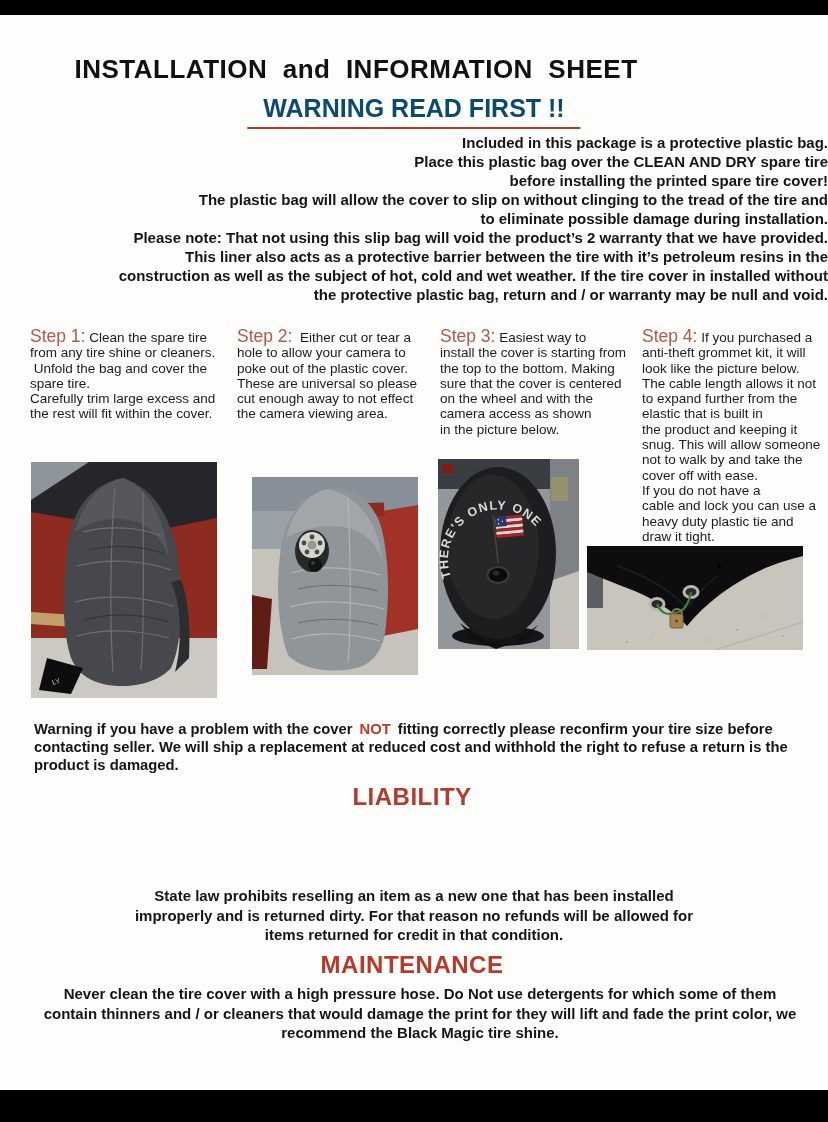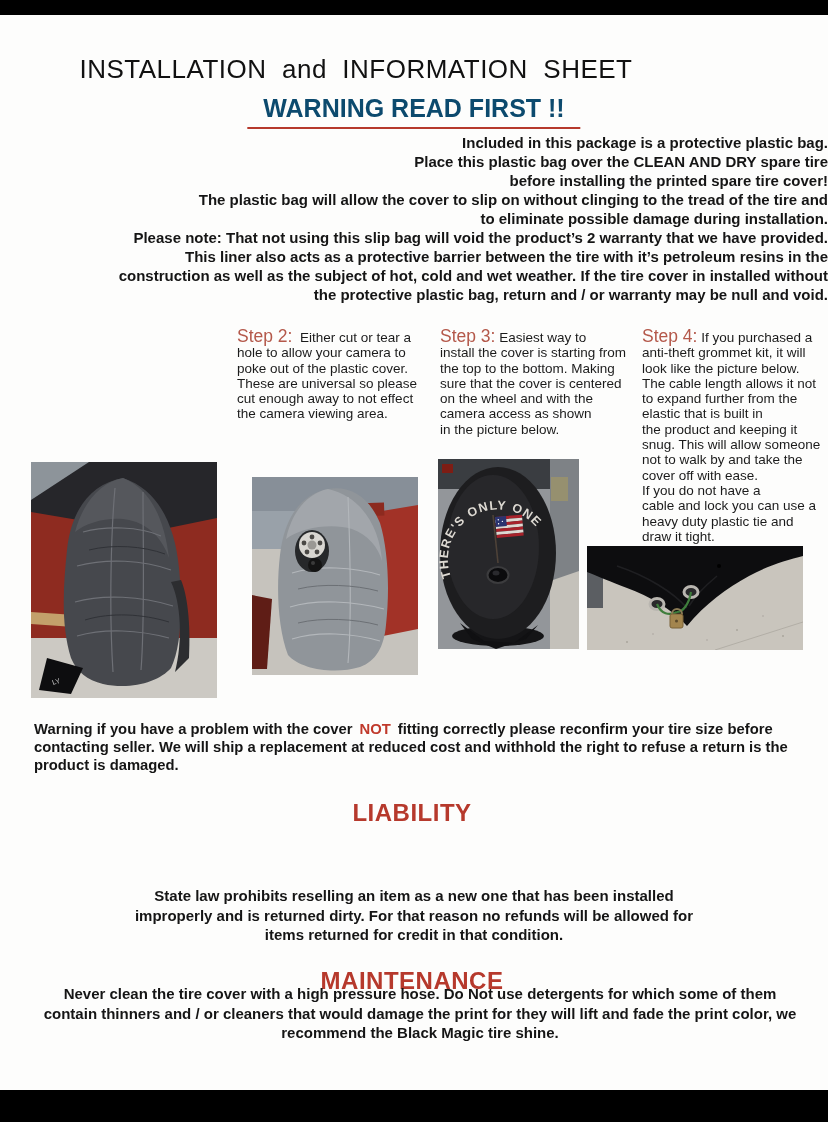--- a/index.html
+++ b/index.html
@@ -3,21 +3,21 @@
 <meta charset="utf-8">
 <style>
   html,body{margin:0;padding:0;background:#ffffff;}
   #page{position:relative;width:828px;height:1122px;background:#fdfdfc;overflow:hidden;
         font-family:"Liberation Sans",sans-serif;color:#151515;}
   .bar{position:absolute;left:0;width:828px;background:#000;}
   .bar-top{top:0;height:15px;}
   .bar-bottom{top:1090px;height:32px;}
 
   .doc-title{position:absolute;top:54px;left:0;width:712px;text-align:center;
-             font-size:26px;font-weight:normal;letter-spacing:.5px;white-space:pre;color:#111;}
+             font-size:26px;font-weight:bold;letter-spacing:.5px;white-space:pre;color:#111;}
   .warn-head{position:absolute;top:94px;left:50%;transform:translateX(-50%);
              font-size:25px;font-weight:bold;color:#0c4a6e;white-space:pre;
              padding:0 16px 4px 16px;border-bottom:2px solid #b6392c;}
 
   .intro{position:absolute;top:133px;left:0;width:828px;text-align:right;
          font-size:15px;font-weight:bold;line-height:19px;white-space:pre-line;}
 
   .step{position:absolute;top:329px;font-size:13.5px;line-height:15.3px;white-space:pre;color:#1b1b1b;}
   .step .lbl{font-size:17.5px;color:#b4584a;}
   .s1{left:30px;width:202px;}
@@ -30,21 +30,21 @@
   .p1{left:31px;top:462px;}
   .p2{left:252px;top:477px;}
   .p3{left:438px;top:459px;}
   .p4{left:587px;top:546px;}
 
   .fit-warn{position:absolute;top:720px;left:34px;width:772px;
             font-size:14.8px;font-weight:bold;line-height:18px;text-align:left;}
   .fit-warn .not{color:#c0392b;margin:0 7px;}
 
   .sec-head{position:absolute;left:0;width:824px;text-align:center;
-            font-size:24px;font-weight:bold;color:#b6392c;letter-spacing:.5px;margin-top:16px;}
+            font-size:24px;font-weight:bold;color:#b6392c;letter-spacing:.5px;}
   .liab-head{top:783px;}
   .maint-head{top:951px;}
 
   .para{position:absolute;font-size:15px;font-weight:bold;line-height:19.5px;text-align:center;}
   .liab-p1{top:812px;left:29px;width:770px;}
   .liab-p2{top:886px;left:114px;width:600px;}
   .maint-p{top:984px;left:40px;width:760px;}
 </style>
 </head>
 <body>
@@ -59,20 +59,26 @@
   <div class="intro">Included in this package is a protective plastic bag.
 Place this plastic bag over the CLEAN AND DRY spare tire
 before installing the printed spare tire cover!
 The plastic bag will allow the cover to slip on without clinging to the tread of the tire and
 to eliminate possible damage during installation.
 Please note: That not using this slip bag will void the product’s 2 warranty that we have provided.
 This liner also acts as a protective barrier between the tire with it’s petroleum resins in the
 construction as well as the subject of hot, cold and wet weather.  If the tire cover in installed without
 the protective plastic bag, return and / or warranty may be null and void.</div>
 
+  <div class="step s1"><span class="lbl">Step 1:</span><span> Clean the spare tire
+from any tire shine or cleaners.
+ Unfold the bag and cover the
+spare tire.
+Carefully trim large excess and
+the rest will fit within the cover.</span></div>
   <div class="step s2"><span class="lbl">Step 2:</span><span>  Either cut or tear a
 hole to allow your camera to
 poke out of the plastic cover.
 These are universal so please
 cut enough away to not effect
 the camera viewing area.</span></div>
   <div class="step s3"><span class="lbl">Step 3:</span><span> Easiest way to
 install the cover is starting from
 the top to the bottom. Making
 sure that the cover is centered

